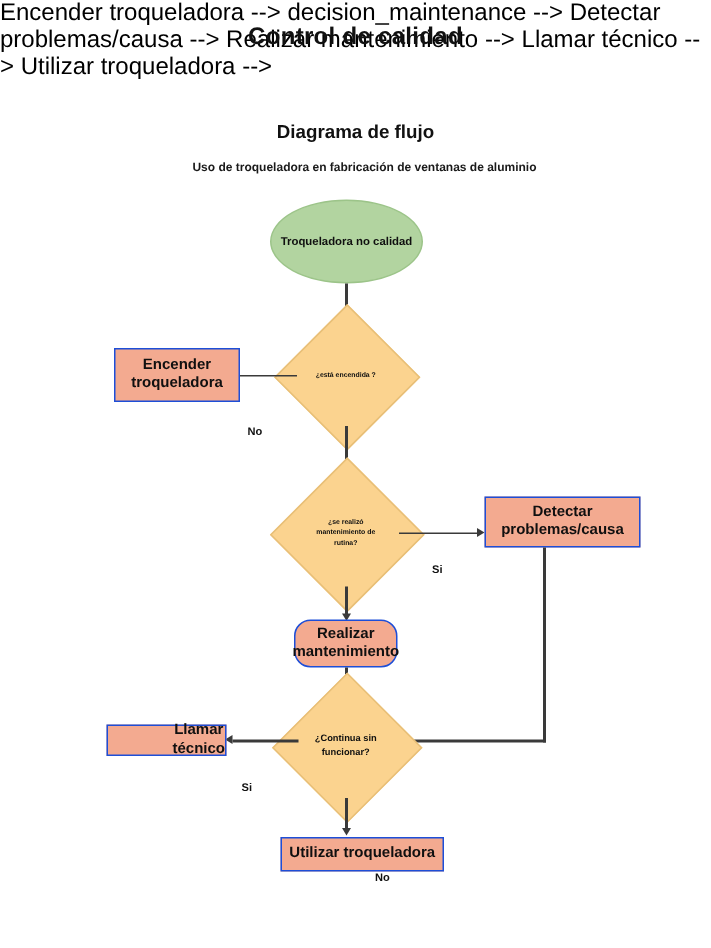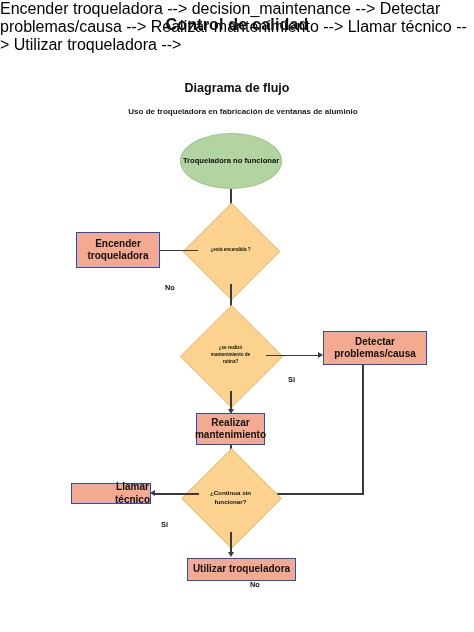--- a/index.html
+++ b/index.html
@@ -141,21 +141,21 @@
 
 <div id="page">
 
   
   <div class="title">Control de calidad</div>
   <div class="subtitle">Diagrama de flujo</div>
   <div class="subsubtitle">Uso de troqueladora en fabricación de ventanas de aluminio</div>
 
   
   <div class="node terminator" style="left:180px; top:133px; width:102px; height:56px;">
-    <span>Troqueladora no funcionar</span>
+    <span>Troqueladora no calidad</span>
   </div>
 
   
   <div class="edge-line vline" style="left:230.2px; top:189px; height:25px;"></div>
   <div class="arrow arrow-down" style="left:227.6px; top:211px;"></div>
 
   
   <div class="decision-wrap" style="left:197px; top:217px; width:67px; height:67px;">
     <div class="decision-shape"></div>
     <div class="decision-text">¿está encendida ?</div>
@@ -193,21 +193,21 @@
   
   <div class="edge-line vline" style="left:362.2px; top:365px; height:129.5px;"></div>
   <div class="edge-line hline" style="left:270px; top:493px; width:94px;"></div>
   <div class="arrow arrow-left" style="left:265px; top:490.4px;"></div>
 
    Realizar mantenimiento --&gt;
   <div class="edge-line vline" style="left:230.2px; top:391px; height:21px;"></div>
   <div class="arrow arrow-down" style="left:227.6px; top:409px;"></div>
   <div class="edge-label" style="left:211px; top:389px;">No</div>
 
-  <div class="node process" style="left:196px; top:413px; width:69px; height:32px;">
+  <div class="node process" style="left:196px; top:413px; width:69px; height:32px;border-radius:11px;">
     <span>Realizar mantenimiento</span>
   </div>
 
   
   <div class="edge-line vline" style="left:230.2px; top:445px; height:17px;"></div>
   <div class="arrow arrow-down" style="left:227.6px; top:459px;"></div>
 
   
   <div class="decision-wrap" style="left:196px; top:463px; width:69px; height:69px;">
     <div class="decision-shape"></div>

